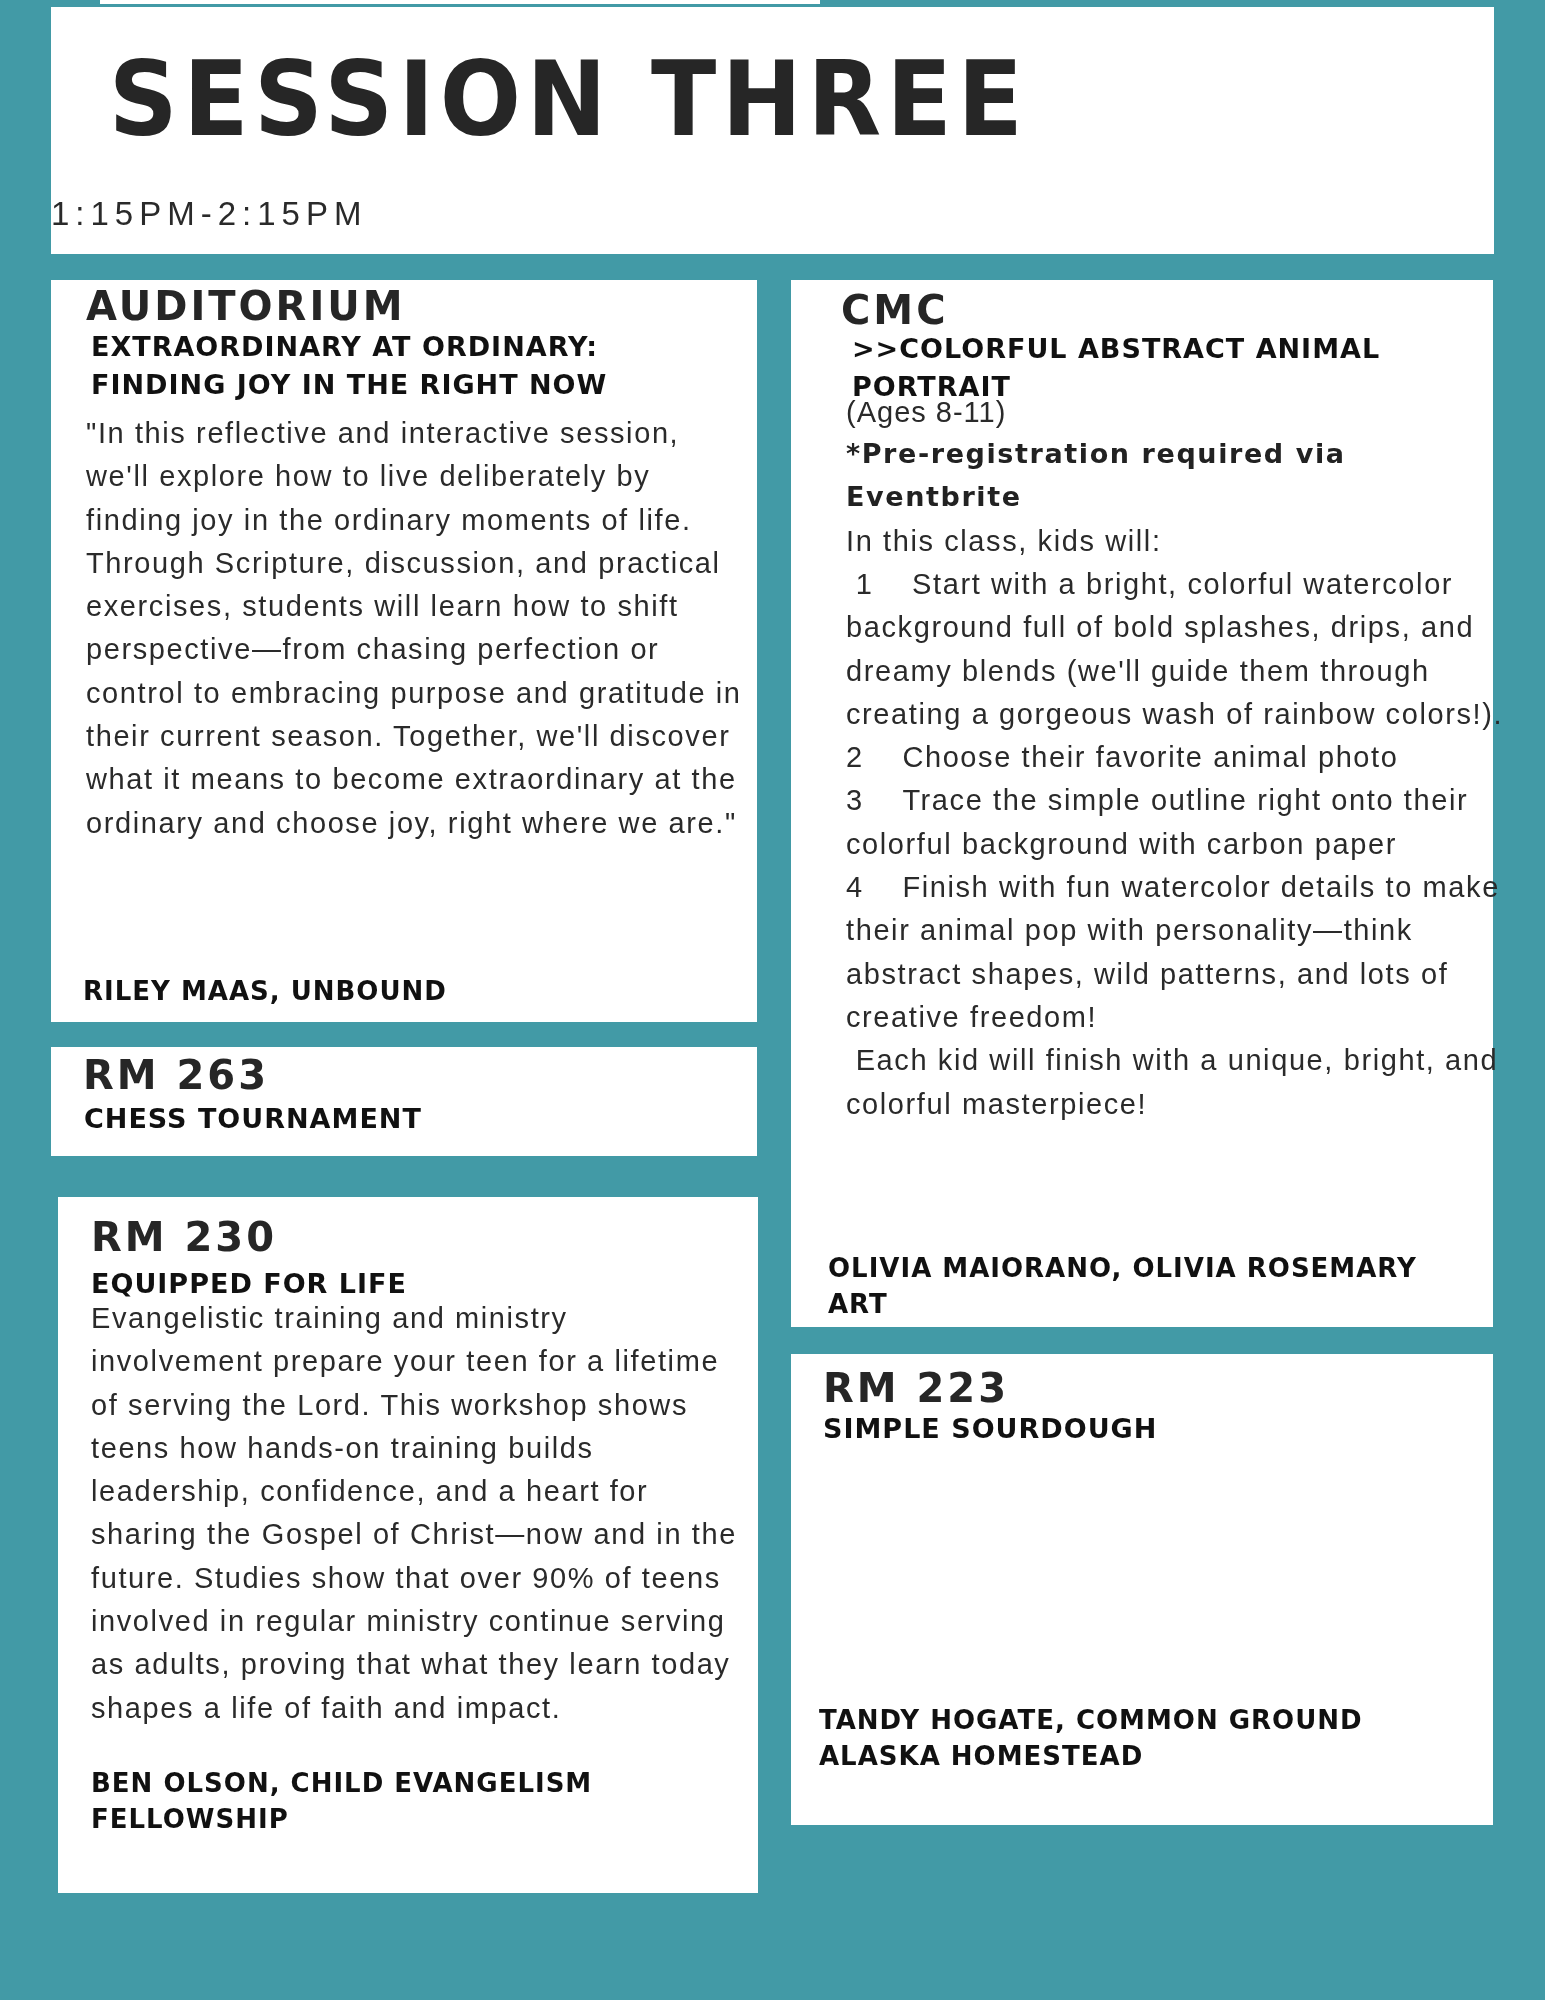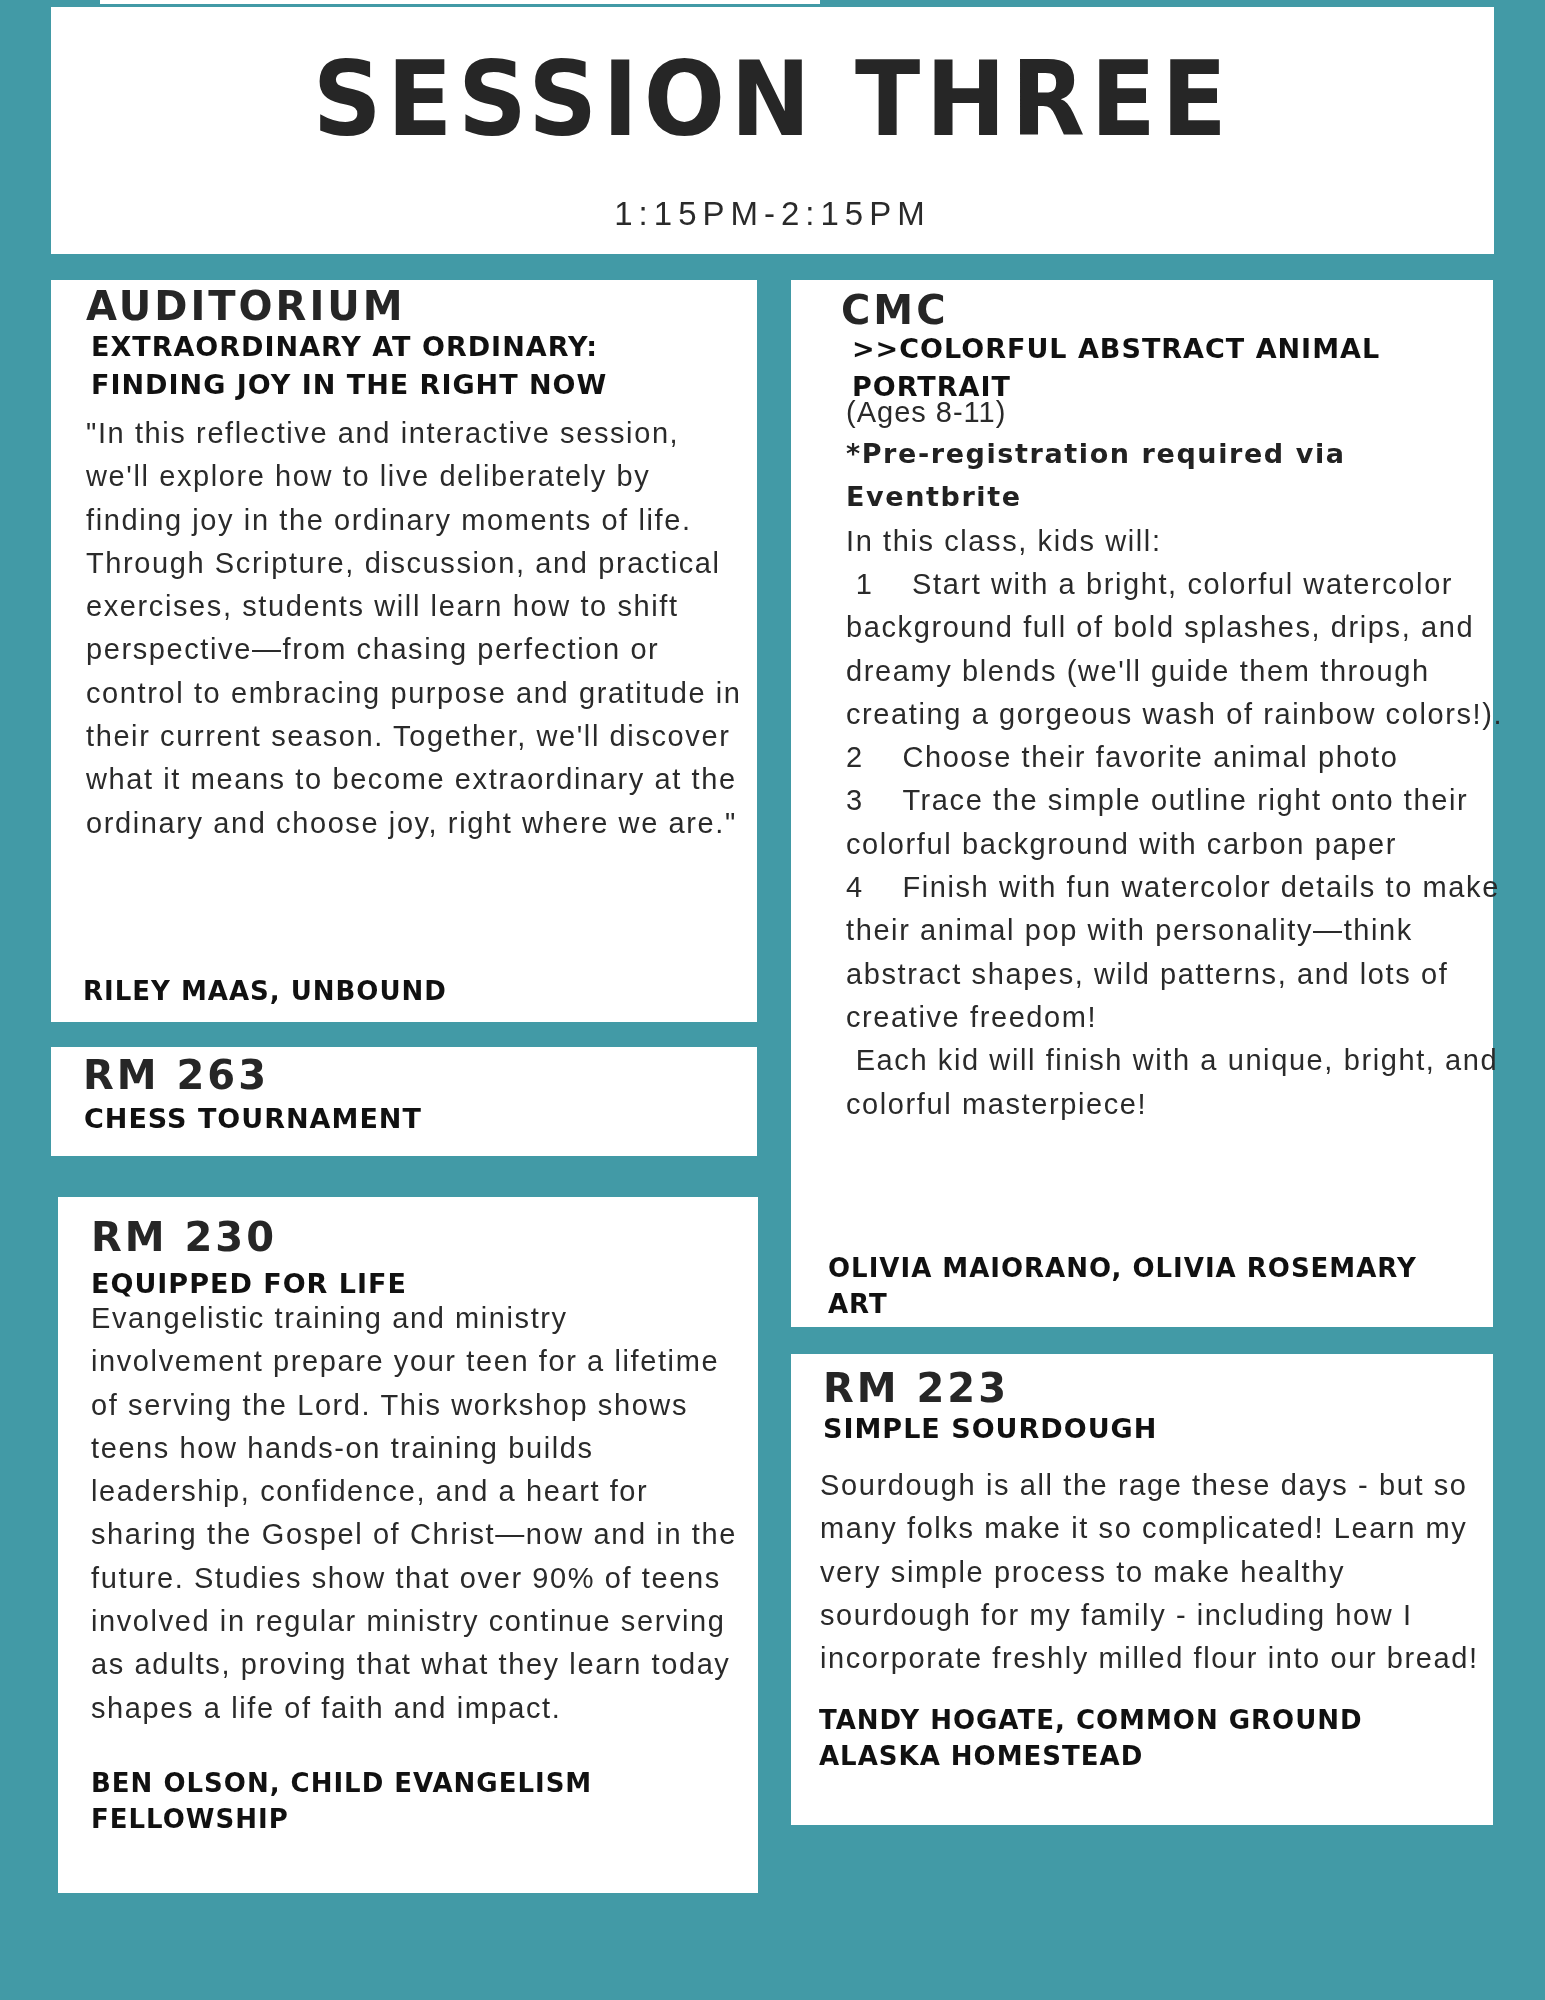--- a/index.html
+++ b/index.html
@@ -4,21 +4,21 @@
 <style>
   html, body { margin: 0; padding: 0; }
   body {
     width: 1545px; height: 2000px; position: relative; overflow: hidden;
     background: #429aa6;
     font-family: "Liberation Sans", sans-serif;
     color: #2a2a2a;
   }
   .stripe { position: absolute; left: 100px; top: 0; width: 720px; height: 4px; background: #fff; }
   .box { position: absolute; background: #fff; box-sizing: border-box; }
-  .header { left: 51px; top: 7px; width: 1443px; height: 247px; text-align: center; }
+  .header { left: 51px; top: 7px; width: 1443px; height: 247px; }
   .title {
     position: absolute; left: 0; right: 0; top: 40px;
     font-family: "DejaVu Sans", sans-serif; font-weight: bold;
     font-size: 104px; letter-spacing: 6px; color: #262626;
     transform: scaleX(0.92); line-height: 1;
   }
   .time {
     position: absolute; left: 0; right: 0; top: 188px;
     font-size: 33px; letter-spacing: 6px; color: #2a2a2a;
   }
@@ -92,15 +92,14 @@
     <div><span>3</span>&nbsp;&nbsp;&nbsp;&nbsp;<span>Trace the simple outline right onto their colorful background with carbon paper</span></div>
     <div><span>4</span>&nbsp;&nbsp;&nbsp;&nbsp;<span>Finish with fun watercolor details to make their animal pop with personality—think abstract shapes, wild patterns, and lots of creative freedom!</span></div>
     <div>&nbsp;<span>Each kid will finish with a unique, bright, and colorful masterpiece!</span></div>
   </div>
   <div class="speaker" style="left:37px; top:970px; width:620px;">OLIVIA MAIORANO, OLIVIA ROSEMARY ART</div>
 </div>
 
 <div class="box rm223">
   <div class="room" style="left:32px; top:14px;">RM 223</div>
   <div class="stitle" style="left:32px; top:56px;">SIMPLE SOURDOUGH</div>
-  <div class="body" style="left:29px; top:110px; width:660px;">Sourdough is all the rage these days - but so many folks make it so complicated! Learn my very simple process to make healthy sourdough for my family - including how I incorporate freshly milled flour into our bread!</div>
   <div class="speaker" style="left:28px; top:348px; width:600px;">TANDY HOGATE, COMMON GROUND ALASKA HOMESTEAD</div>
 </div>
 
 </body></html>

